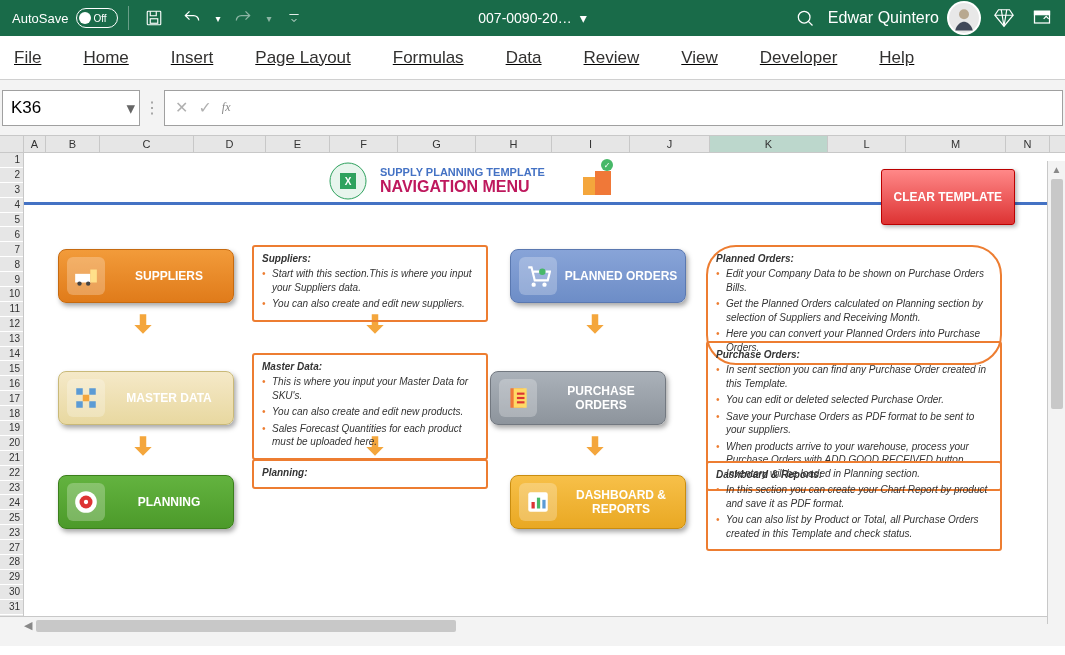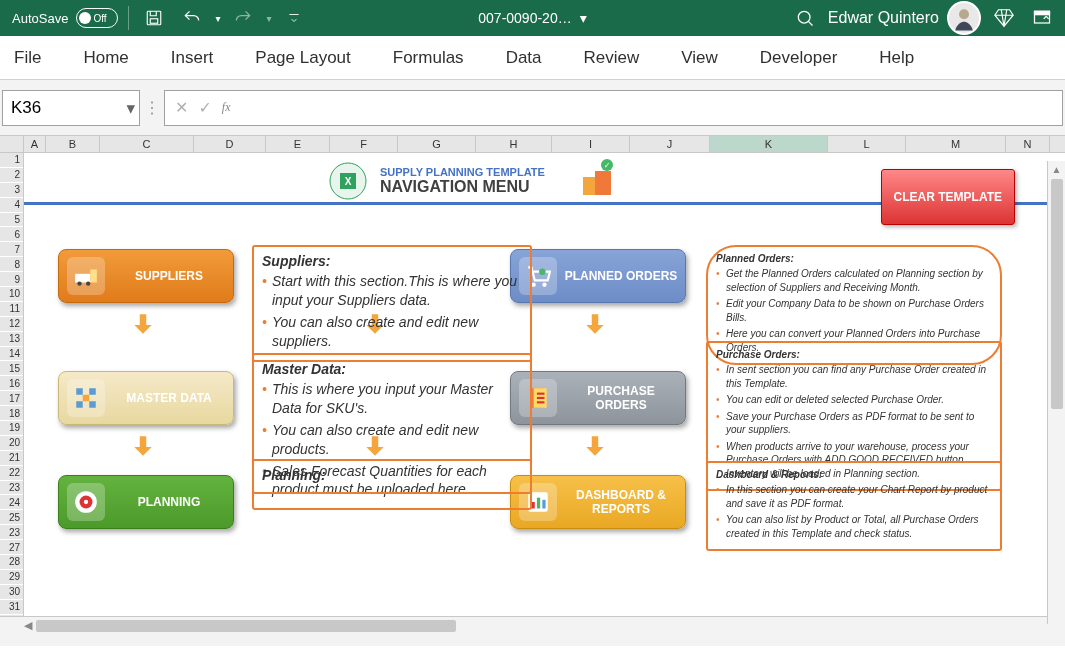--- a/index.html
+++ b/index.html
@@ -11,21 +11,21 @@
 .autosave-toggle { width: 42px; height: 20px; border-radius: 10px; border: 1px solid #fff; display: inline-flex; align-items: center; padding: 0 2px; gap: 2px; font-size: 10px; }
 .autosave-toggle .knob { width: 12px; height: 12px; border-radius: 50%; background: #fff; }
 .qat-btn { width: 30px; height: 30px; display: flex; align-items: center; justify-content: center; cursor: pointer; color: #fff; border-radius: 4px; }
 .divider-v { width: 1px; height: 24px; background: rgba(255,255,255,0.35); margin: 0 2px; }
 .filename { position: absolute; left: 50%; transform: translateX(-50%); display: flex; align-items: center; gap: 8px; font-size: 14px; }
 .titlebar-right { margin-left: auto; display: flex; align-items: center; gap: 8px; }
 .avatar { width: 34px; height: 34px; border-radius: 50%; background: #fff; display: flex; align-items: center; justify-content: center; }
 .avatar svg { width: 30px; height: 30px; }
 
 
-.ribbon { height: 44px; background: #fff; display: flex; align-items: center; padding: 0 6px; border-bottom: 1px solid #d0d0d0; gap: 26px; }
+.ribbon { height: 44px; background: #fff; display: flex; align-items: center; padding: 0 6px; border-bottom: 1px solid #d0d0d0; gap: 26px; text-decoration: underline; }
 .ribbon-tab { font-size: 17px; color: #323130; padding: 8px 8px; cursor: pointer; }
 
 
 .formula-row { height: 56px; background: #f3f3f3; border-bottom: 1px solid #c8c8c8; display: flex; align-items: center; padding: 6px 2px; gap: 8px; }
 .namebox { width: 138px; height: 36px; background: #fff; border: 1px solid #a0a0a0; display: flex; align-items: center; padding: 0 8px; font-size: 17px; position: relative; }
 .namebox-dd { position: absolute; right: 4px; top: 50%; transform: translateY(-50%); color: #666; }
 .split-grip { width: 8px; display: flex; align-items: center; justify-content: center; color: #999; }
 .fx-bar { flex: 1; height: 36px; background: #fff; border: 1px solid #a0a0a0; display: flex; align-items: center; gap: 10px; padding: 0 10px; }
 .fx-btn { color: #b0b0b0; }
 .fx-label { color: #888; font-family: serif; font-style: italic; font-size: 12px; }
@@ -40,37 +40,37 @@
 .sheet-wrap { display: flex; height: 463px; }
 .rowhdrs { width: 24px; background: #e6e6e6; border-right: 1px solid #c8c8c8; }
 .rowhdr { height: 14.9px; border-bottom: 1px solid #fff; font-size: 10px; color: #333; display: flex; align-items: center; justify-content: flex-end; padding-right: 3px; }
 .sheet-canvas { flex: 1; position: relative; background: #fff; }
 
 
 .nav-header { position: absolute; left: 0; top: 6px; width: 1026px; height: 46px; border-bottom: 3px solid #4472c4; display: flex; align-items: center; }
 .nav-header-icon { margin-left: 300px; width: 48px; height: 40px; display: flex; align-items: center; justify-content: center; }
 .nav-header-text { margin-left: 8px; }
 .nav-header-text .t1 { color: #4472c4; font-size: 11px; font-weight: 700; }
-.nav-header-text .t2 { color: #404040; font-size: 16px; font-weight: 700; }
+.nav-header-text .t2 { color: #be185d; font-size: 16px; font-weight: 700; }
 .nav-header-deco { margin-left: 30px; }
 .clear-btn { position: absolute; right: 50px; top: 16px; background: linear-gradient(#f88,#d33); color:#fff; font-weight:700; font-size:12px; padding:20px 12px; border:1px solid #b00; border-radius:3px; box-shadow: 2px 2px 4px rgba(0,0,0,0.3); }
 
 
 .bigbtn { position: absolute; width: 176px; height: 54px; border-radius: 8px; display: flex; align-items: center; color: #fff; font-weight: 700; font-size: 12px; box-shadow: 2px 3px 5px rgba(0,0,0,0.35); cursor: pointer; }
 .bigbtn .icon-sq { width: 38px; height: 38px; border-radius: 6px; margin-left: 8px; display: flex; align-items: center; justify-content: center; background: rgba(255,255,255,0.25); }
 .bigbtn .lbl { flex: 1; text-align: center; padding: 0 6px; line-height: 1.2; }
 .b-orange { background: linear-gradient(#f29b3a, #e07b1a); border: 1px solid #c66a10; }
 .b-beige { background: linear-gradient(#f5e9c8, #e8d8a0); border: 1px solid #c9b978; color: #fff; }
 .b-green { background: linear-gradient(#63b33f, #4c9a2a); border: 1px solid #3b7f1c; }
 .b-blue { background: linear-gradient(#88a4d8, #6d8dc7); border: 1px solid #5a78b0; }
 .b-gray { background: linear-gradient(#aab1b9, #8d949c); border: 1px solid #727880; }
 .b-yellow { background: linear-gradient(#f7c049, #e9a823); border: 1px solid #c98d10; }
 
 
-.infobox { position: absolute; width: 280px; border: 2px solid #ed7d31; border-radius: 3px; padding: 6px 8px; font-size: 14px; color: #333; font-style: italic; }
+.infobox { position: absolute; width: 236px; border: 2px solid #ed7d31; border-radius: 3px; padding: 6px 8px; font-size: 10px; color: #333; font-style: italic; }
 .infobox .title { font-weight: 700; font-style: italic; margin-bottom: 3px; }
 .infobox ul { list-style: none; }
 .infobox li { position: relative; padding-left: 10px; margin-bottom: 3px; line-height: 1.35; }
 .infobox li::before { content: "•"; color: #ed7d31; position: absolute; left: 0; }
 
 .infobox-r { position: absolute; width: 296px; border: 2px solid #ed7d31; border-radius: 3px; padding: 6px 8px; font-size: 10px; color: #333; font-style: italic; }
 .infobox-r .title { font-weight: 700; font-style: italic; margin-bottom: 3px; }
 .infobox-r ul { list-style: none; }
 .infobox-r li { position: relative; padding-left: 10px; margin-bottom: 3px; line-height: 1.35; }
 .infobox-r li::before { content: "•"; color: #ed7d31; position: absolute; left: 0; }
@@ -307,21 +307,21 @@
       <span class="icon-sq">
           <svg width="26" height="26" viewBox="0 0 24 24">
             <circle cx="8" cy="20" r="2" fill="#fff"></circle>
             <circle cx="18" cy="20" r="2" fill="#fff"></circle>
             <path d="M3 4h3l3 12h12l2-8H8" fill="none" stroke="#fff" stroke-width="2"></path>
             <circle cx="16" cy="8" r="3" fill="#47b868"></circle>
           </svg>
         </span>
       <span class="lbl">PLANNED ORDERS</span>
     </div>
-    <div class="bigbtn b-gray" style="left:486px; top:218px;">
+    <div class="bigbtn b-gray" style="left:466px; top:218px;">
       <span class="icon-sq">
           <svg width="26" height="26" viewBox="0 0 24 24">
             <rect x="5" y="3" width="12" height="18" fill="#f07838"></rect>
             <rect x="8" y="3" width="12" height="18" fill="#ffd966"></rect>
             <line x1="11" y1="8" x2="18" y2="8" stroke="#d33" stroke-width="2"></line>
             <line x1="11" y1="12" x2="18" y2="12" stroke="#d33" stroke-width="2"></line>
             <line x1="11" y1="16" x2="18" y2="16" stroke="#d33" stroke-width="2"></line>
           </svg>
         </span>
       <span class="lbl">PURCHASE ORDERS</span>
@@ -374,22 +374,22 @@
           <li>Sales Forecast Quantities for each product must be uploaded here.</li>
         </ul>
     </div>
     <div class="infobox" style="left:228px; top:306px;">
       <div class="title">Planning:</div>
     </div>
 
     <div class="infobox-r" style="left:682px; top:92px;border-radius:30px;">
       <div class="title">Planned Orders:</div>
       <ul>
+          <li>Edit your Company Data to be shown on Purchase Orders Bills.</li>
           <li>Get the Planned Orders calculated on Planning section by selection of Suppliers and Receiving Month.</li>
-          <li>Edit your Company Data to be shown on Purchase Orders Bills.</li>
           <li>Here you can convert your Planned Orders into Purchase Orders.</li>
         </ul>
     </div>
     <div class="infobox-r" style="left:682px; top:188px;">
       <div class="title">Purchase Orders:</div>
       <ul>
           <li>In sent section you can find any Purchase Order created in this Template.</li>
           <li>You can edit or deleted selected Purchase Order.</li>
           <li>Save your Purchase Orders as PDF format to be sent to your suppliers.</li>
           <li>When products arrive to your warehouse, process your Purchase Orders with ADD GOOD RECEIVED button. Inventory will be loaded in Planning section.</li>

